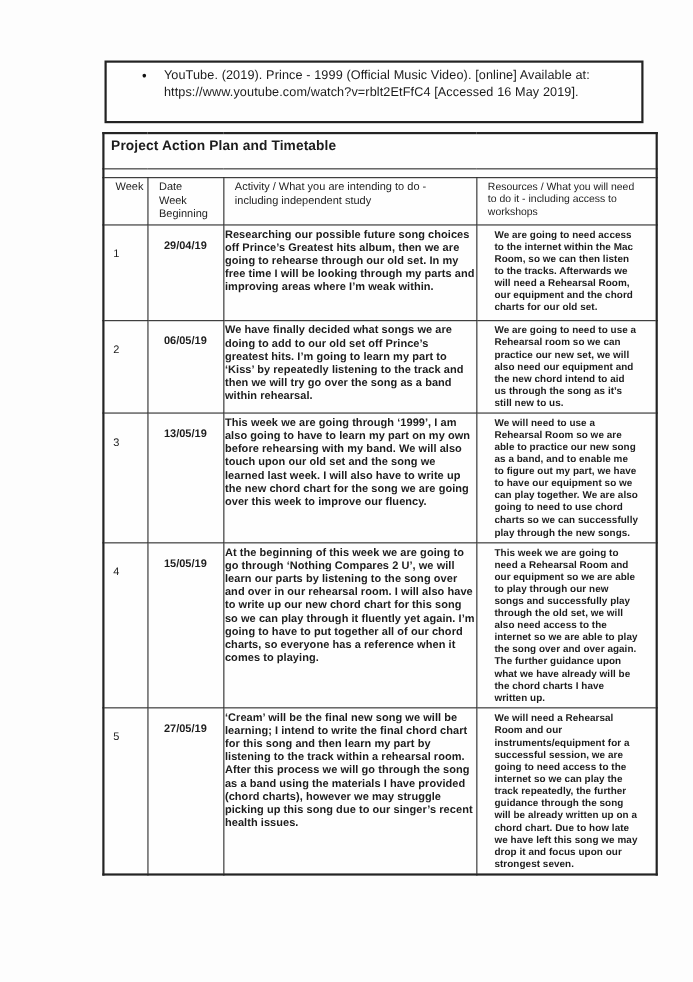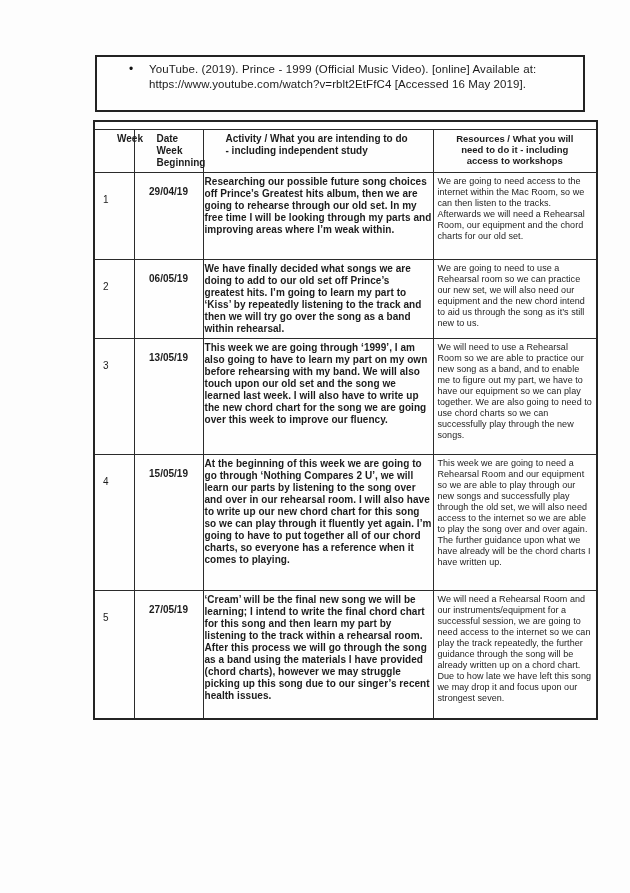--- a/index.html
+++ b/index.html
@@ -56,49 +56,49 @@
     font-weight: bold;
     font-size: 12.5px;
     padding: 3px 6px;
     letter-spacing: 0.1px;
     border-bottom: 1px solid #2b2b2b;
   }
   .spacer-row td { height: 8px; border-top: 1px solid #2b2b2b; }
   .header-row th {
     height: 42px;
     text-align: left;
-    font-weight: bold;
-    padding: 3px 22px;
+    font-weight: normal;
+    padding: 3px 10px;
     font-size: 10px;
     line-height: 1.2;
   }
-  .header-row th.resources-col { font-size: 9.5px; text-align: center; }
+  .header-row th.resources-col { font-size: 9.5px; }
   .week-cell {
     font-size: 10px;
     font-weight: normal;
     padding: 21px 4px 3px 8px;
   }
   .date-cell {
     font-size: 10px;
     font-weight: bold;
     text-align: center;
     padding-top: 13px;
   }
   .activity-cell {
     font-size: 10px;
     font-weight: bold;
     line-height: 1.2;
     padding: 3px 1px;
     letter-spacing: 0.05px;
   }
   .resources-cell {
     font-size: 9px;
-    font-weight: normal;
+    font-weight: bold;
     line-height: 1.23;
-    padding: 3px 4px;
+    padding: 3px 16px;
     letter-spacing: 0.05px;
   }
   tr.r1 td { height: 87px; }
   tr.r2 td { height: 71px; margin-left: 36px; }
   tr.r3 td { height: 116px; }
   tr.r4 td { height: 136px; }
   tr.r5 td { height: 129px; }
 </style>
 </head>
 <body>
@@ -113,20 +113,23 @@
   </div>
 
   <table class="plan-table">
     <colgroup>
       <col style="width:40px">
       <col style="width:69px">
       <col style="width:230px">
       <col style="width:164px">
     </colgroup>
     <tbody>
+      <tr class="title-row">
+        <td colspan="4">Project Action Plan and Timetable</td>
+      </tr>
       <tr class="spacer-row">
         <td colspan="4"></td>
       </tr>
       <tr class="header-row">
         <th>Week</th>
         <th>Date Week Beginning</th>
         <th>Activity / What you are intending to do - including independent study</th>
         <th class="resources-col">Resources / What you will need to do it - including access to workshops</th>
       </tr>
 

